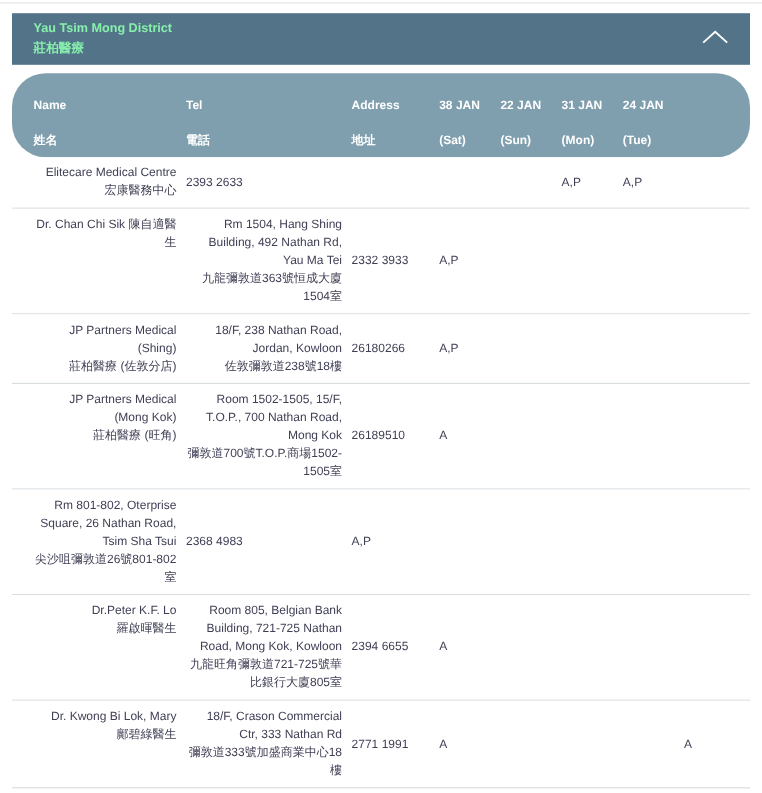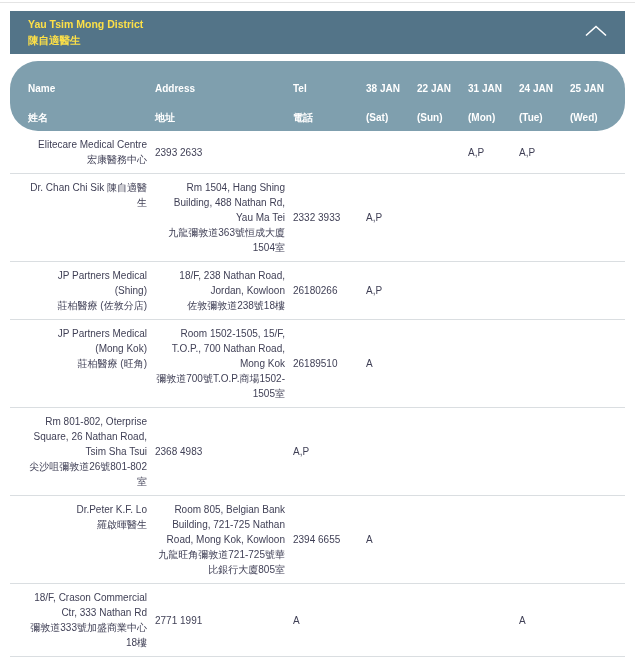--- a/index.html
+++ b/index.html
@@ -16,21 +16,21 @@
     border-top: 1px solid #e4e4e4;
     width: 100%;
   }
   .container {
     margin: 8px 10px 0 10px;
     width: 615px;
   }
   
   .district-header {
     background: var(--header-bg, #537488);
-    color: #fde047;
+    color: #86efac;
     display: flex;
     align-items: center;
     justify-content: space-between;
     padding: 7px 16px 7px 18px;
     height: 43px;
     cursor: pointer;
   }
   .district-titles { line-height: 1.45; }
   .district-title-en { font-weight: bold; font-size: 10.5px; }
   .district-title-zh { font-weight: bold; font-size: 10.5px; }
@@ -86,79 +86,75 @@
 </head>
 <body>
 
 <div class="top-hairline"></div>
 
 <div class="container">
 
   <div class="district-header">
     <div class="district-titles">
       <div class="district-title-en">Yau Tsim Mong District</div>
-      <div class="district-title-zh">陳自適醫生</div>
+      <div class="district-title-zh">莊柏醫療</div>
     </div>
     <button class="collapse-btn">
       <span>
         <svg width="22" height="12" viewBox="0 0 22 12">
           <polyline points="1,10.5 11,1.5 21,10.5" fill="none" stroke="#ffffff" stroke-width="1.6"></polyline>
         </svg>
       </span>
     </button>
   </div>
 
   <div class="grid-row table-header">
     <div class="th-cell">
       <span>Name</span><br>
       <span>姓名</span>
     </div>
     <div class="th-cell">
+      <span>Tel</span><br>
+      <span>電話</span>
+    </div>
+    <div class="th-cell">
       <span>Address</span><br>
       <span>地址</span>
     </div>
     <div class="th-cell">
-      <span>Tel</span><br>
-      <span>電話</span>
-    </div>
-    <div class="th-cell">
       <span>38 JAN</span><br>
       <span>(Sat)</span>
     </div>
     <div class="th-cell">
       <span>22 JAN</span><br>
       <span>(Sun)</span>
     </div>
     <div class="th-cell">
       <span>31 JAN</span><br>
       <span>(Mon)</span>
     </div>
     <div class="th-cell">
       <span>24 JAN</span><br>
       <span>(Tue)</span>
     </div>
-    <div class="th-cell">
-      <span>25 JAN</span><br>
-      <span>(Wed)</span>
-    </div>
   </div>
 
   <div class="grid-row body-row">
     <div class="cell top">Elitecare Medical Centre 宏康醫務中心</div>
     <div class="cell mid">2393 2633</div>
     <div class="cell mid"></div>
     <div class="cell mid"></div>
     <div class="cell mid"></div>
     <div class="cell mid">A,P</div>
     <div class="cell mid">A,P</div>
   </div>
 
   <div class="grid-row body-row">
     <div class="cell top">Dr. Chan Chi Sik 陳自適醫生</div>
-    <div class="cell top">Rm 1504, Hang Shing Building, 488 Nathan Rd, Yau Ma Tei
+    <div class="cell top">Rm 1504, Hang Shing Building, 492 Nathan Rd, Yau Ma Tei
 九龍彌敦道363號恒成大廈1504室</div>
     <div class="cell mid">2332 3933</div>
     <div class="cell mid">A,P</div>
     <div class="cell mid"></div>
     <div class="cell mid"></div>
     <div class="cell mid"></div>
     <div class="cell mid"></div>
   </div>
 
   <div class="grid-row body-row">
@@ -205,20 +201,22 @@
 九龍旺角彌敦道721-725號華比銀行大廈805室</div>
     <div class="cell mid">2394 6655</div>
     <div class="cell mid">A</div>
     <div class="cell mid"></div>
     <div class="cell mid"></div>
     <div class="cell mid"></div>
     <div class="cell mid"></div>
   </div>
 
   <div class="grid-row body-row">
+    <div class="cell top">Dr. Kwong Bi Lok, Mary
+鄺碧綠醫生</div>
     <div class="cell top">18/F, Crason Commercial Ctr, 333 Nathan Rd
 彌敦道333號加盛商業中心18樓</div>
     <div class="cell mid">2771 1991</div>
     <div class="cell mid">A</div>
     <div class="cell mid"></div>
     <div class="cell mid"></div>
     <div class="cell mid"></div>
     <div class="cell mid">A</div>
   </div>
 

